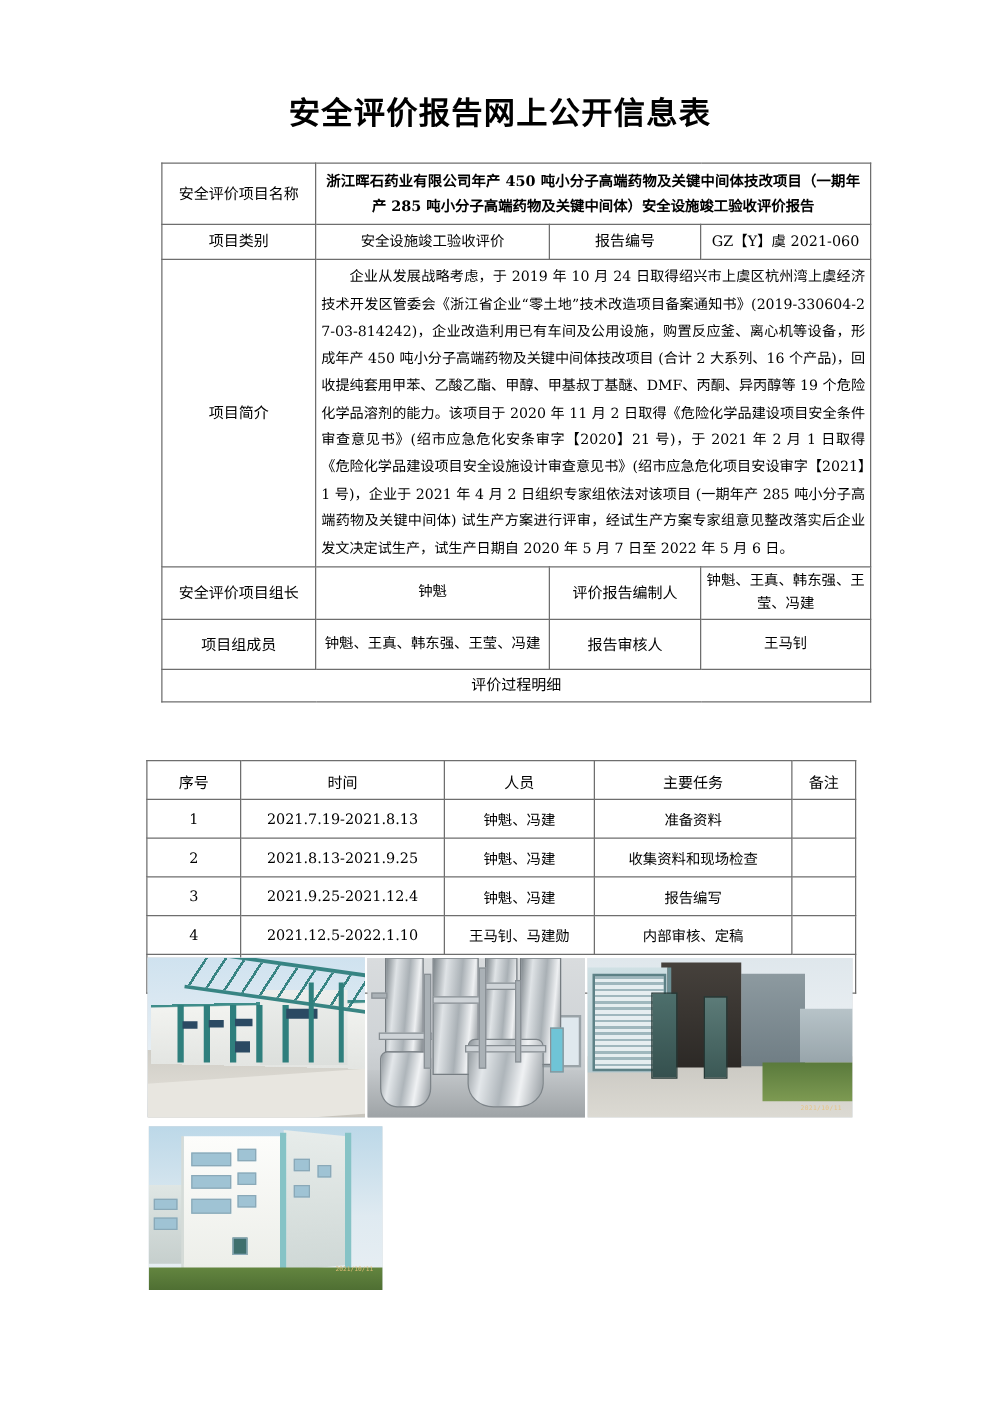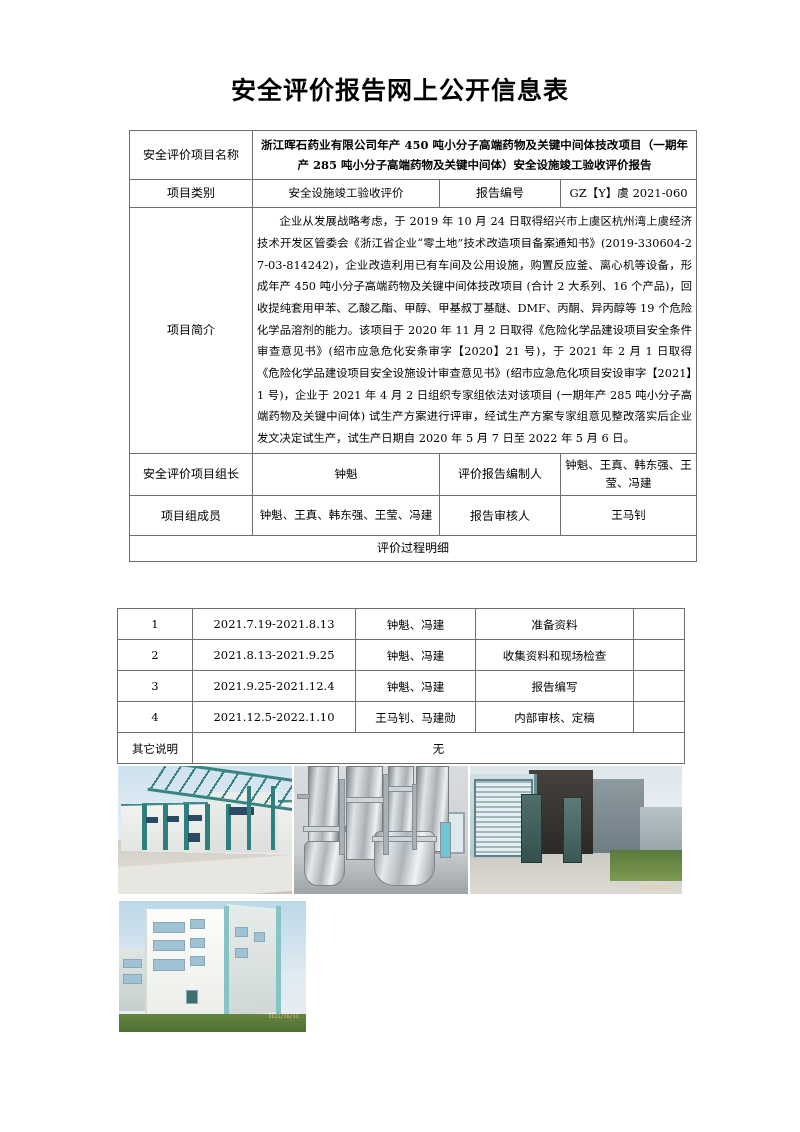--- a/index.html
+++ b/index.html
@@ -322,20 +322,27 @@
 
   <table class="proc-table">
     <colgroup>
       <col style="width:75px">
       <col style="width:163px">
       <col style="width:120px">
       <col style="width:158px">
       <col style="width:51px">
     </colgroup>
     <tbody>
+      <tr class="proc-head">
+        <td>序号</td>
+        <td>时间</td>
+        <td>人员</td>
+        <td>主要任务</td>
+        <td>备注</td>
+      </tr>
       <tr>
         <td>1</td>
         <td>2021.7.19-2021.8.13</td>
         <td>钟魁、冯建</td>
         <td>准备资料</td>
         <td></td>
       </tr>
       <tr>
         <td>2</td>
         <td>2021.8.13-2021.9.25</td>

